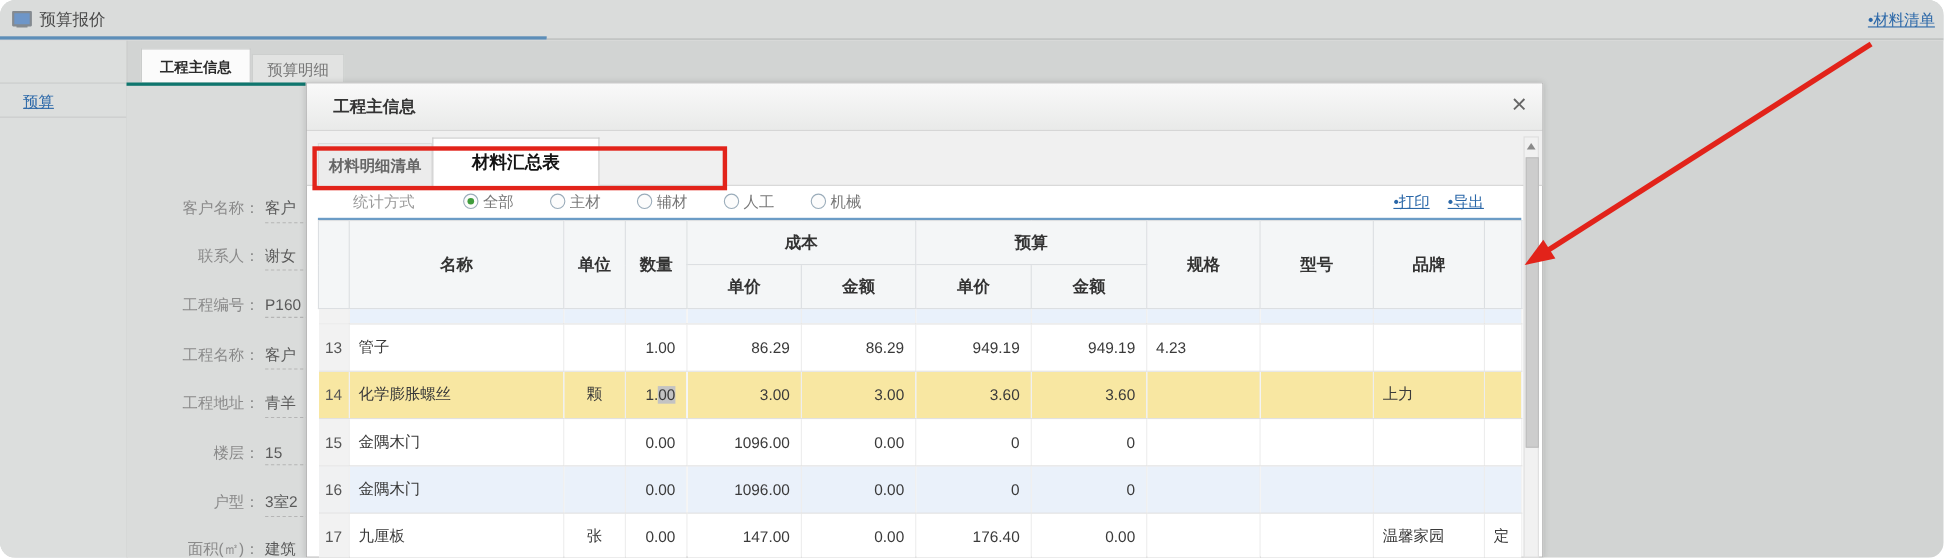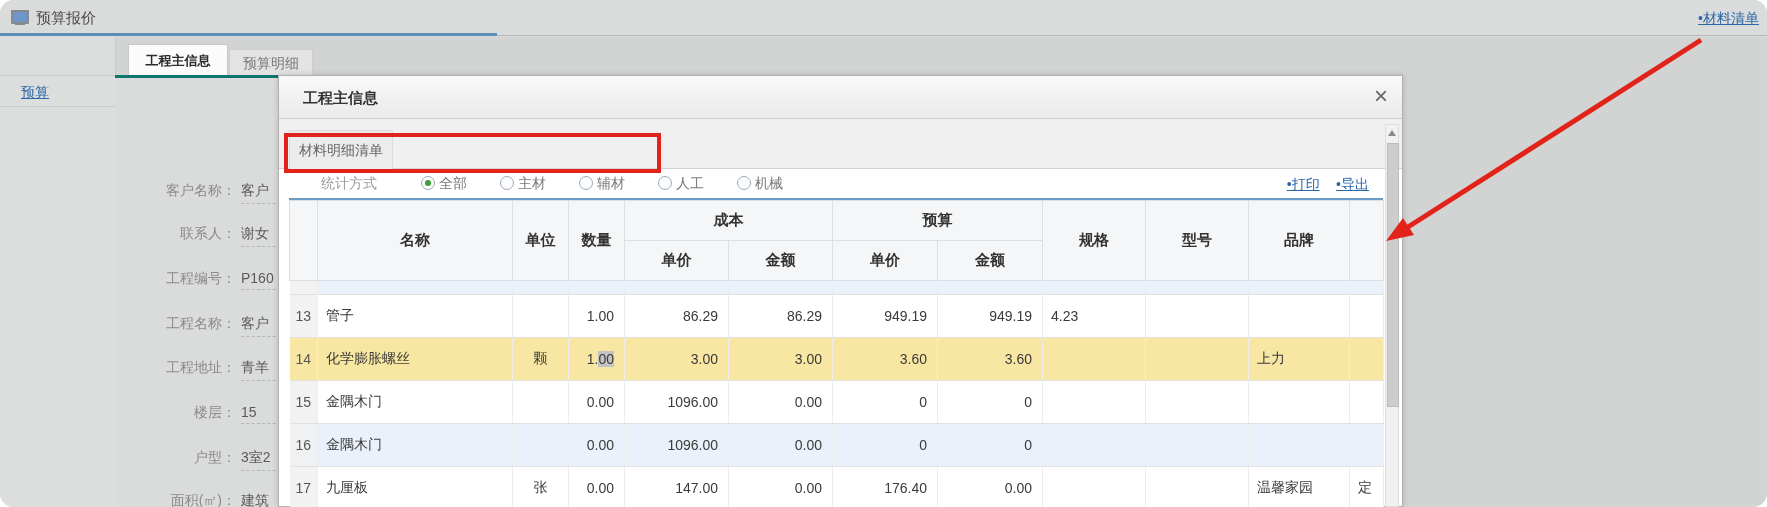--- a/index.html
+++ b/index.html
@@ -31,30 +31,30 @@
   .form-row{position:absolute;left:0;width:300px;height:20px;white-space:nowrap;}
   .form-label{display:inline-block;width:121px;text-align:right;font-size:14px;color:#8a8a8a;}
   .form-value{display:inline-block;margin-left:5px;min-width:40px;font-size:14px;color:#5a5a5a;border-bottom:1px dashed #b5b5b5;padding-bottom:3px;}
 
   
   .modal{position:absolute;left:278px;top:75px;width:1125px;height:432px;background:#ffffff;border:1px solid #b2b2b2;box-sizing:border-box;box-shadow:0 0 6px rgba(0,0,0,.18);}
   .modal-header{position:absolute;left:0;top:0;width:100%;height:43px;background:linear-gradient(#f9f9f9,#e9eae9);border-bottom:1px solid #cfcfcf;box-sizing:border-box;}
   .modal-title{position:absolute;left:24px;top:0;line-height:43px;font-size:15px;font-weight:bold;color:#333;}
   .modal-close{position:absolute;right:14px;top:6px;font-size:24px;color:#666;cursor:pointer;font-weight:normal;}
   .modal-tabs{position:absolute;left:0;top:43px;width:100%;height:50px;background:#f0f0f0;border-bottom:1px solid #d2d2d2;box-sizing:border-box;}
-  .mdtab{position:absolute;text-align:center;cursor:pointer;box-sizing:border-box;}
+  .mdtab{position:absolute;text-align:center;cursor:pointer;box-sizing:border-box;font-weight:bold;}
   .mdtab.inactive{left:10px;top:11px;width:104px;height:39px;line-height:39px;background:#ececec;border:1px solid #dcdcdc;border-bottom:none;font-size:14px;color:#666;}
   .mdtab.active{left:114px;top:6px;width:152px;height:45px;line-height:45px;background:#fff;border:1px solid #c8c8c8;border-bottom:none;font-size:16px;font-weight:bold;color:#141414;z-index:2;}
   .stat-row{position:absolute;left:10px;top:93px;width:1094px;height:14px;background:#fff;white-space:nowrap;}
   .stat-label{display:inline-block;margin-left:32px;margin-right:44px;line-height:29px;font-size:14px;color:#9a9a9a;}
   .stat-opt{display:inline-block;margin-right:33px;line-height:29px;font-size:14px;color:#787878;cursor:pointer;}
   .radio{display:inline-block;vertical-align:-2px;width:12px;height:12px;border:1px solid #9aacba;border-radius:50%;background:#fcfcfc;margin-right:4px;position:relative;}
   .radio .dot{display:none;}
   .radio.on .dot{display:block;position:absolute;left:3px;top:3px;width:6px;height:6px;border-radius:50%;background:#3f9c3c;}
-  .action-links{position:absolute;right:14px;top:0;line-height:29px;}
+  .action-links{position:absolute;right:34px;top:0;line-height:29px;}
   .action-links a{font-size:14px;color:#2a67a8;text-decoration:underline;margin-left:12px;cursor:pointer;}
   .blue-divider{position:absolute;left:10px;top:122px;width:1094px;height:2px;}
 
   
   #mat-table{position:absolute;left:10px;top:124px;width:1094px;border-collapse:collapse;table-layout:fixed;font-size:14px;color:#3a3a3a;}
   #mat-table th{height:39px;background:#f4f6f7;border:1px solid #dcdfe2;font-size:15px;font-weight:bold;color:#333;padding:0;text-align:center;}
   #mat-table td{height:42px;padding:0;border-right:1px solid #ededed;border-bottom:1px solid #e1e1e1;background:#fff;overflow:hidden;white-space:nowrap;}
   #mat-table td.c-no{background:#f2f2f2;text-align:center;color:#555;}
   #mat-table td.c-name{padding-left:8px;text-align:left;}
   #mat-table td.c-unit{text-align:center;}
@@ -115,20 +115,21 @@
       </div>
   </div>
 
   <div class="modal">
     <div class="modal-header">
       <span class="modal-title">工程主信息</span>
       <span class="modal-close">×</span>
     </div>
     <div class="modal-tabs">
       <div class="mdtab inactive">材料明细清单</div>
+      <div class="mdtab active">材料汇总表</div>
     </div>
     <div class="stat-row">
       <span class="stat-label">统计方式</span><span id="stat-options"><span class="stat-opt"><span class="radio on"><span class="dot"></span></span><span>全部</span></span><span class="stat-opt"><span class="radio"></span><span>主材</span></span><span class="stat-opt"><span class="radio"></span><span>辅材</span></span><span class="stat-opt"><span class="radio"></span><span>人工</span></span><span class="stat-opt"><span class="radio"></span><span>机械</span></span></span>
       <span class="action-links">
         <a>•打印</a>
         <a>•导出</a>
       </span>
     </div>
     <div class="blue-divider" style="background: rgb(107, 156, 198);"></div>
 

